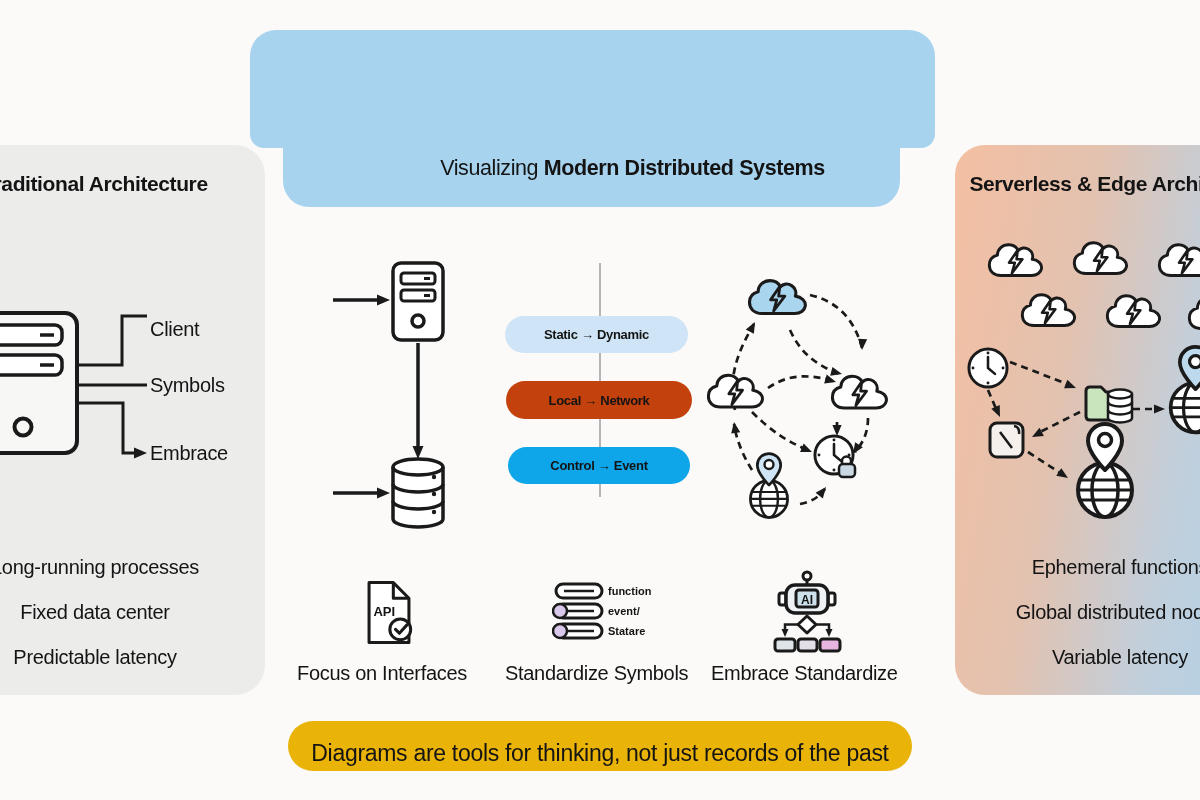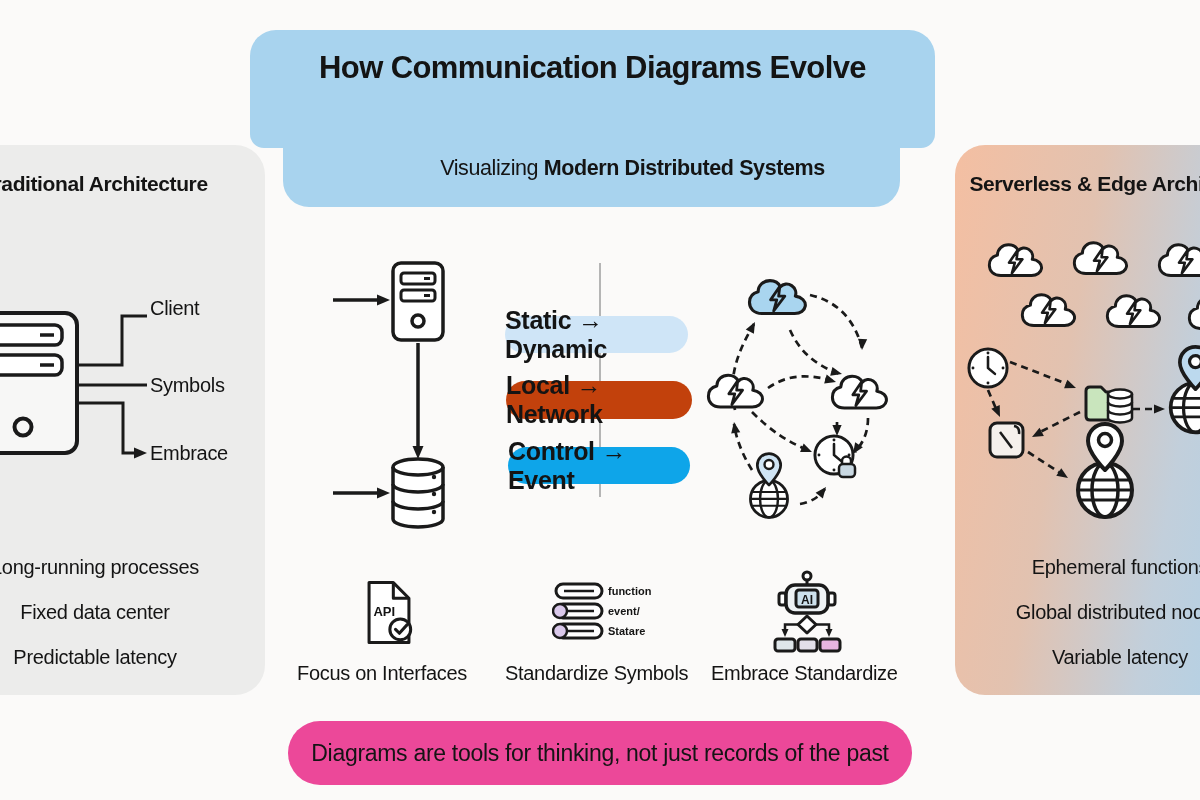--- a/index.html
+++ b/index.html
@@ -21,30 +21,30 @@
   .lp-title{left:-75px;top:172px;width:340px;}
   .rp-title{left:955px;top:172px;width:330px;}
   .feature{font-size:20px;text-align:center;letter-spacing:-0.3px;}
   .lp-feature{left:-75px;width:340px;}
   .rp-feature{left:955px;width:330px;}
   .node-label{font-size:20px;letter-spacing:-0.3px;}
   
   .right-panel{left:955px;top:145px;width:330px;height:550px;border-radius:30px;
     background:linear-gradient(100deg,#f4bfa2 0%,#e2c2b0 35%,#c2cfdb 65%,#a9d2ec 100%);}
   
-  .pill{border-radius:19px;font-size:25px;font-weight:700;text-align:left;letter-spacing:-0.3px;
+  .pill{border-radius:19px;font-size:13px;font-weight:700;text-align:center;letter-spacing:-0.3px;
     display:flex;align-items:center;justify-content:center;}
   .pill-blue{background:#cfe5f7;}
   .pill-peach{background:#c2410c;}
   .pill-green{background:#0ea5e9;}
   .divider{left:599px;top:263px;width:2px;height:234px;background:#b5b5b5;}
   
   .practice-label{font-size:20px;letter-spacing:-0.3px;}
   
-  .quote{left:288px;top:721px;width:624px;height:64px;background:#ec4899;border-radius:32px;
+  .quote{left:288px;top:721px;width:624px;height:50px;background:#eab308;border-radius:32px;
     font-size:23px;text-align:center;line-height:64px;letter-spacing:-0.3px;}
   
   svg{display:block;}
   .stroke{stroke:#1a1a1a;fill:none;}
   .dash{stroke:#1a1a1a;fill:none;stroke-width:2.7;stroke-dasharray:7 5;}
   .head{fill:#1a1a1a;stroke:none;}
   .cloud-white{color:#ffffff;}
   .cloud-blue{color:#a9d5ef;}
   .pin-blue{color:#cfe4f4;}
   .pin-white{color:#ffffff;}
@@ -74,21 +74,20 @@
       <circle cx="30" cy="50.5" r="2" fill="#1a1a1a"></circle>
         <circle cx="9.5" cy="30" r="2" fill="#1a1a1a"></circle>
       <path d="M30 30 V15 M30 30 L39.5 38" stroke="#1a1a1a" stroke-width="3.5" stroke-linecap="round" fill="none"></path>
     </symbol>
   </defs>
 </svg>
 
 <div class="abs header-top"></div>
 <div class="abs header-bottom"></div>
 <div class="abs header-title">
-  <div>How Communication Diagrams Evolve</div>
 </div>
 <div class="abs subtitle"><span>Visualizing </span><span class="b">Modern Distributed Systems</span></div>
 
 <div class="abs left-panel"></div>
 <div class="abs panel-title lp-title">Traditional Architecture</div>
 
 <svg class="abs" style="left:-40px;top:295px" width="290" height="175" viewBox="0 0 290 175">
   <g>
     <rect x="0" y="18" width="117" height="140" rx="12" fill="#f7f7f6" stroke="#1a1a1a" stroke-width="4"></rect>
     <rect x="12" y="30" width="90" height="20" rx="7" fill="#ffffff" stroke="#1a1a1a" stroke-width="3.5"></rect>
@@ -97,21 +96,21 @@
     <path d="M80 70 H94" stroke="#1a1a1a" stroke-width="3.5"></path>
     <circle cx="63" cy="132" r="8.5" fill="none" stroke="#1a1a1a" stroke-width="4"></circle>
   </g>
   <g>
     <path class="stroke" stroke-width="3" d="M117 70 H162 V21 H187"></path>
     <path class="stroke" stroke-width="3" d="M117 90 H187"></path>
     <path class="stroke" stroke-width="3" d="M117 108 H163 V158 H176"></path>
     <path class="head" d="M0 0 L-13 -5.5 L-13 5.5 Z" transform="translate(187,158)"></path>
   </g>
 </svg>
-<div class="abs node-label" style="left:150px;top:297px">Client</div>
+<div class="abs node-label" style="left:150px;top:318px">Client</div>
 <div class="abs node-label" style="left:150px;top:374px">Symbols</div>
 <div class="abs node-label" style="left:150px;top:442px">Embrace</div>
 
 <div class="abs feature lp-feature" style="top:556px">Long-running processes</div>
 <div class="abs feature lp-feature" style="top:601px">Fixed data center</div>
 <div class="abs feature lp-feature" style="top:646px">Predictable latency</div>
 
 <svg class="abs" style="left:320px;top:255px" width="140" height="285" viewBox="0 0 140 285">
   <g>
     <path class="stroke" stroke-width="3.5" d="M13 45 H58"></path>

